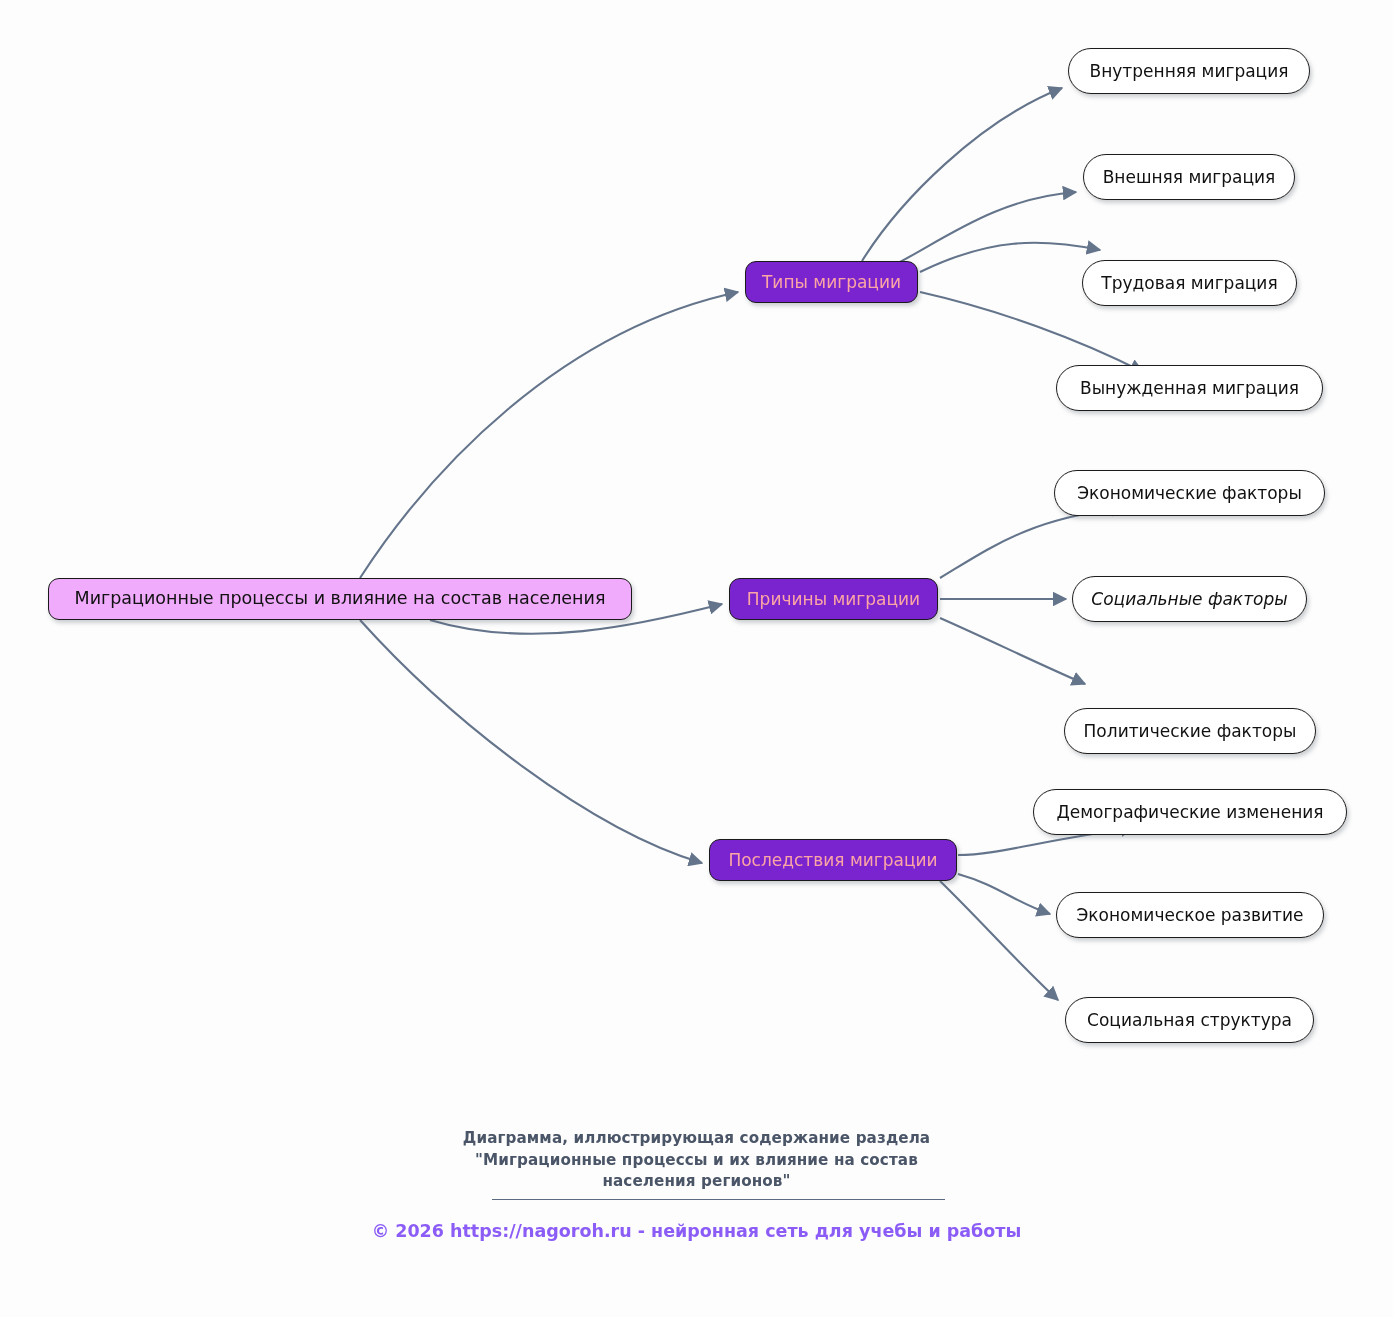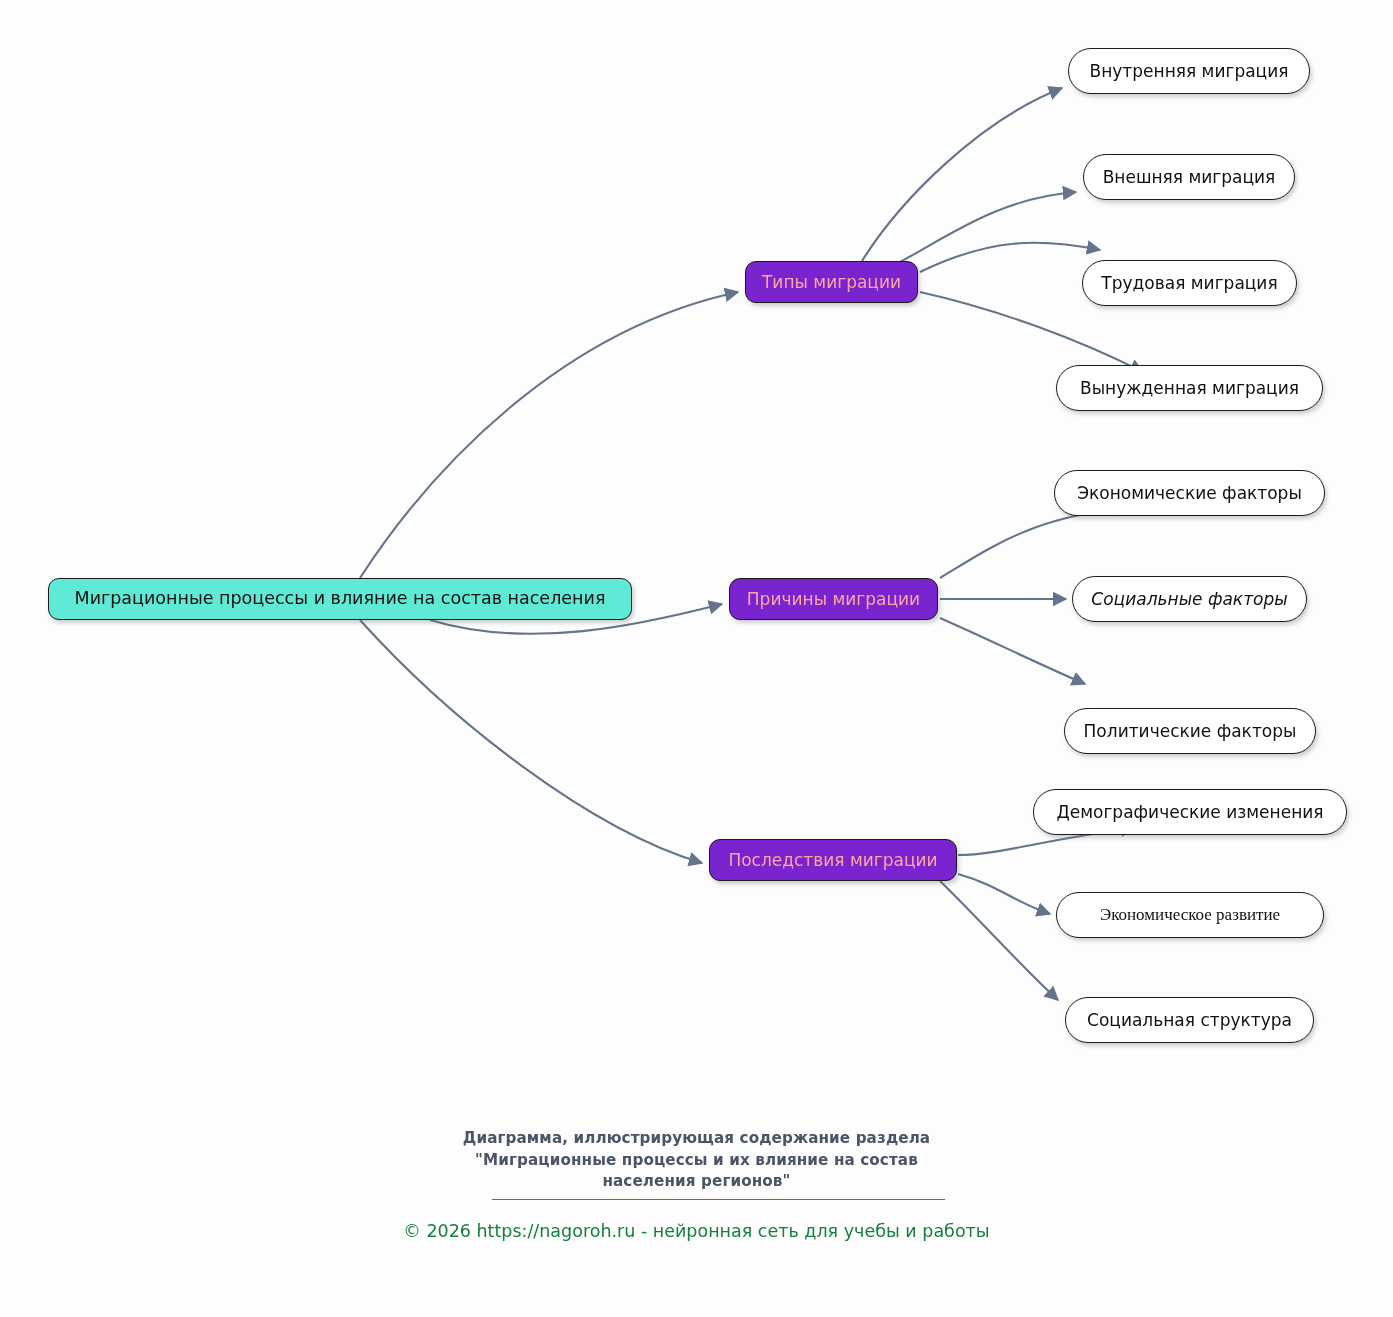--- a/index.html
+++ b/index.html
@@ -28,21 +28,21 @@
     position: absolute;
     box-sizing: border-box;
     display: flex;
     align-items: center;
     justify-content: center;
     text-align: center;
     line-height: 1.1;
     white-space: nowrap;
   }
   .node-root {
-    background: #5eead4;
+    background: #f0abfc;
     border: 1.6px solid #1a1a1a;
     border-radius: 11px;
     color: #111111;
     font-size: 17.5px;
     box-shadow: 2px 3px 4px rgba(90,100,110,0.30);
   }
   .node-branch {
     background: #7a24cf;
     border: 1.6px solid #1a1a1a;
     border-radius: 11px;
@@ -77,21 +77,22 @@
     position: absolute;
     left: 492px;
     top: 1199px;
     width: 453px;
     height: 0;
     border-top: 1.4px solid #5b6b80;
   }
   #credit {
     top: 1221px;
     font-size: 17.5px;
-    color: #15803d;
+    color: #8b5cf6;
+    font-weight: bold;
   }
 </style>
 </head>
 <body>
 
 <div id="canvas">
 
   <svg id="edges" viewBox="0 0 1393 1317">
     <defs>
       <marker id="arrow" viewBox="0 0 10 10" refX="9" refY="5" markerWidth="7" markerHeight="7" orient="auto-start-reverse">
@@ -159,21 +160,21 @@
   </div>
 
   <div class="node node-leaf" style="left:1064px; top:708px; width:252px; height:46px;">
     <span>Политические факторы</span>
   </div>
 
   <div class="node node-leaf" style="left:1033px; top:789px; width:314px; height:46px;">
     <span>Демографические изменения</span>
   </div>
 
-  <div class="node node-leaf" style="left:1056px; top:892px; width:268px; height:46px;font-family:Liberation Serif, serif;">
+  <div class="node node-leaf" style="left:1056px; top:892px; width:268px; height:46px;">
     <span>Экономическое развитие</span>
   </div>
 
   <div class="node node-leaf" style="left:1065px; top:997px; width:249px; height:46px;">
     <span>Социальная структура</span>
   </div>
 
   <div id="caption" class="footer">
     <div>Диаграмма, иллюстрирующая содержание раздела</div>
     <div>"Миграционные процессы и их влияние на состав</div>

